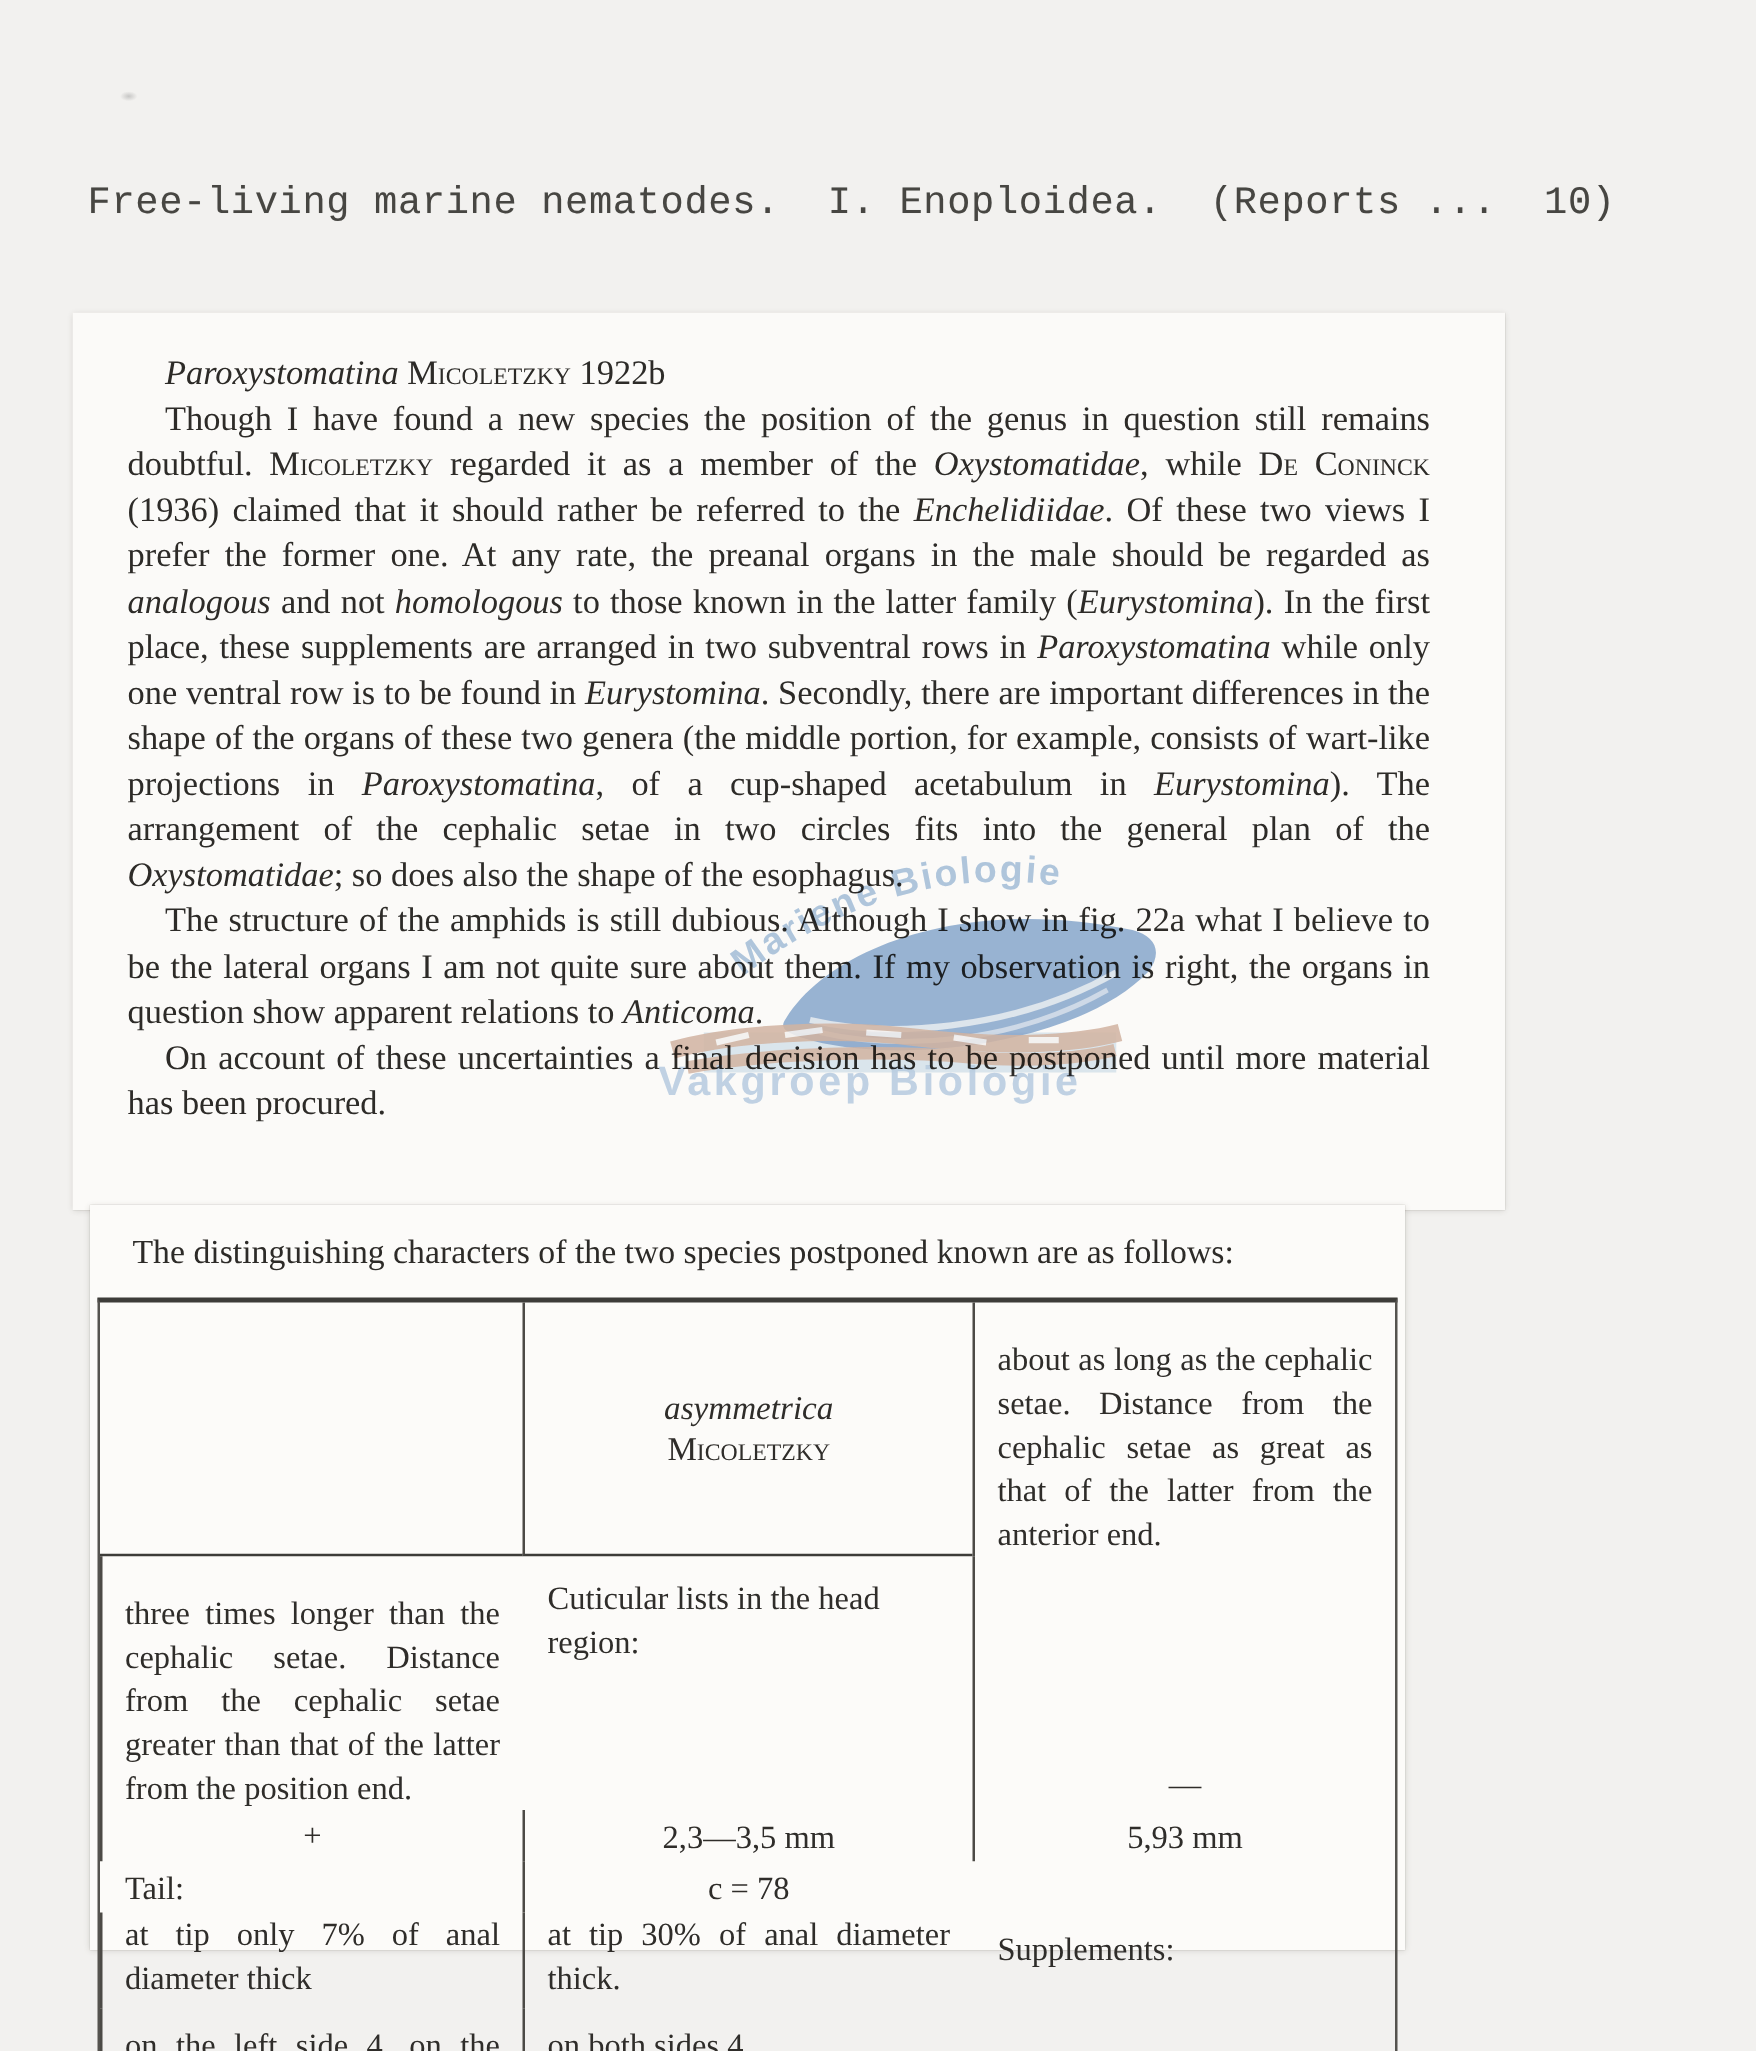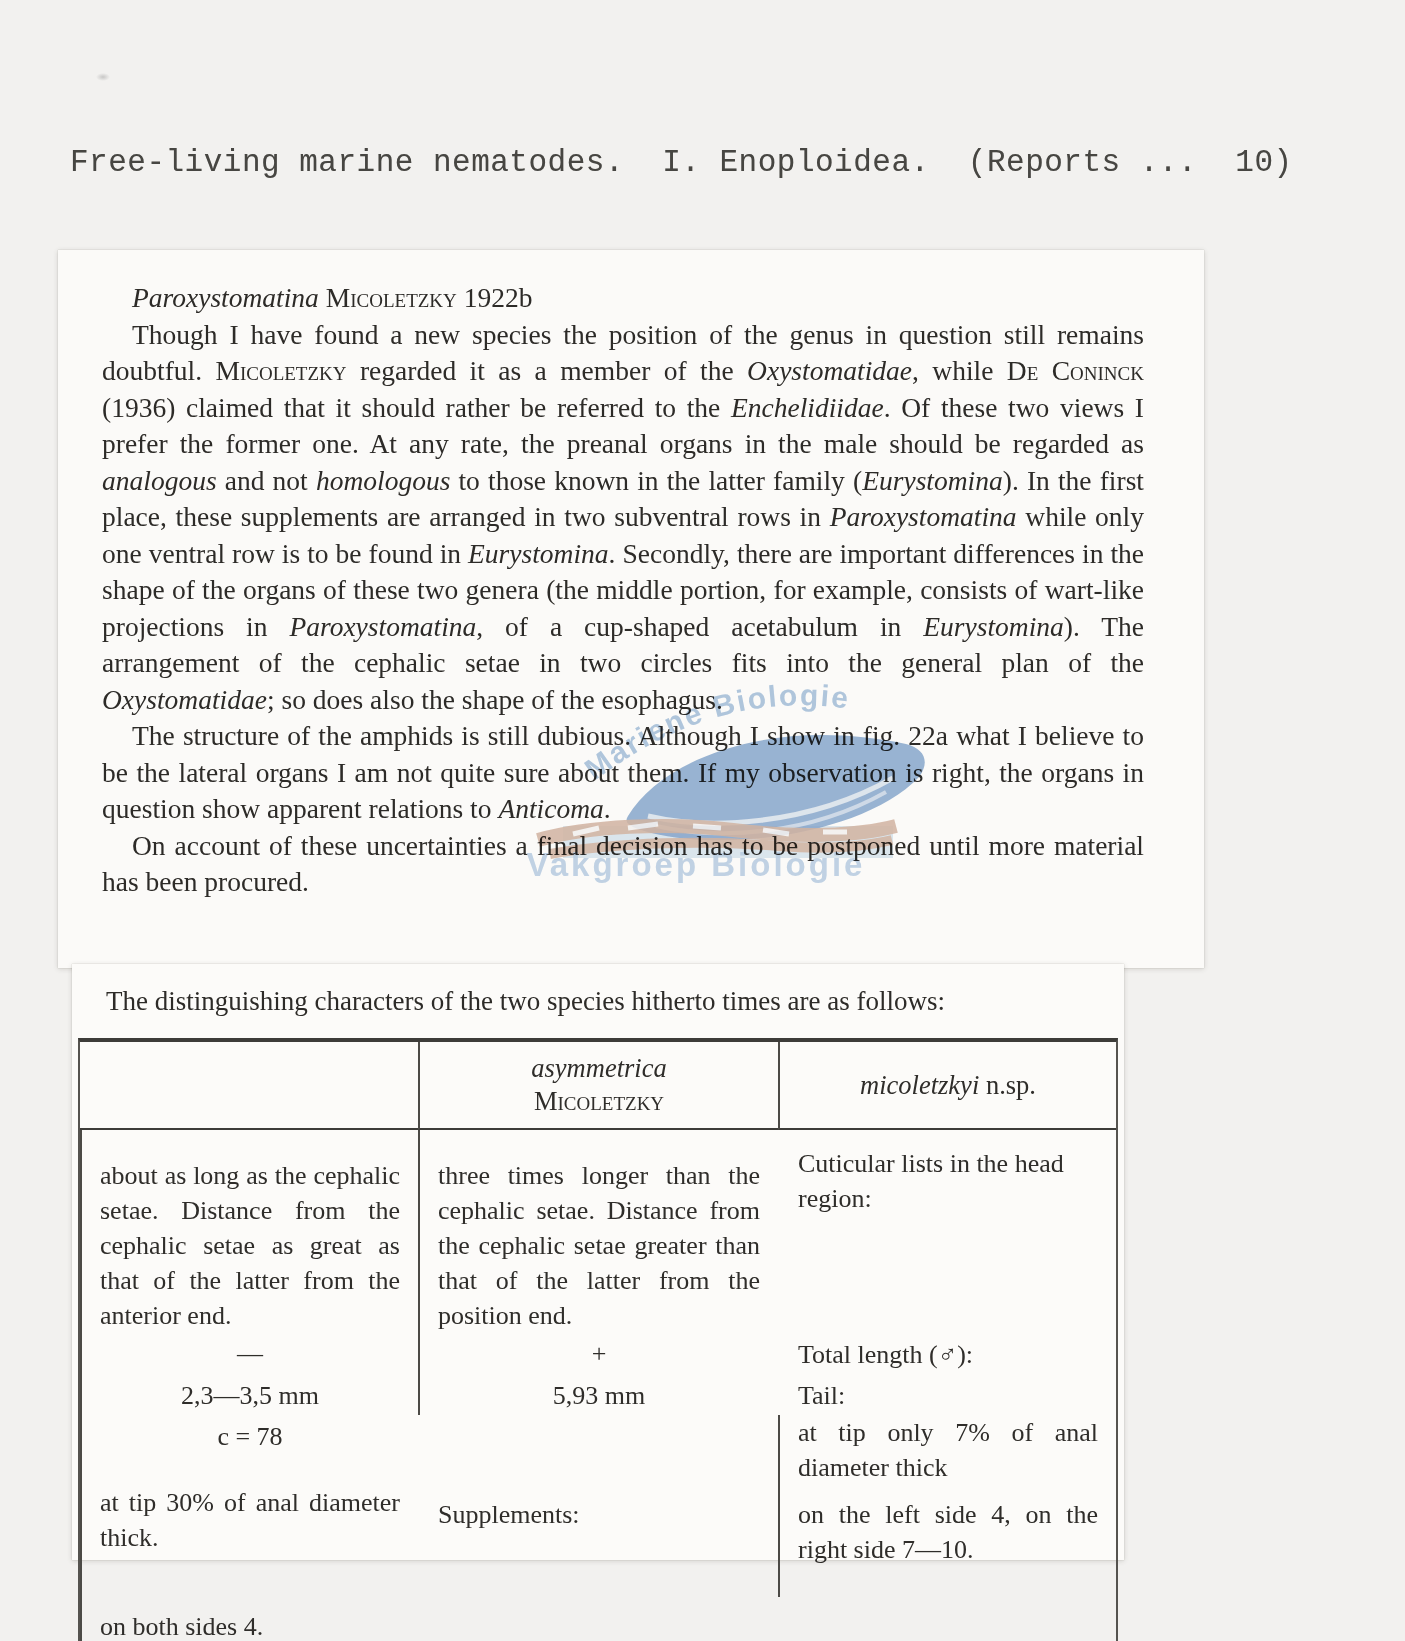--- a/index.html
+++ b/index.html
@@ -126,41 +126,37 @@
 
     <text font-family="Liberation Sans, sans-serif" font-size="30" font-weight="bold" fill="#a3bfdd" opacity="0.9" letter-spacing="2">
       <textPath href="#arcpath" startOffset="8">Mariene Biologie</textPath>
     </text>
 
     <text x="218" y="218" text-anchor="middle" font-family="Liberation Sans, sans-serif" font-size="33" font-weight="bold" fill="#b3cbe4" opacity="0.85" letter-spacing="3">Vakgroep Biologie</text>
   </svg>
 </div>
 
 <div class="scan scan2">
-  <div class="intro">The distinguishing characters of the two species hitherto times are as follows:</div>
+  <div class="intro">The distinguishing characters of the two species postponed known are as follows:</div>
 
   <div class="ctable">
 
     <div class="hcell lab"></div>
     <div class="hcell cdiv">
       <div><span class="it">asymmetrica</span></div>
       <div><span class="sc">Micoletzky</span></div>
-    </div>
-    <div class="hcell cdiv">
-      <div><span class="it">micoletzkyi</span><span> n.sp.</span></div>
     </div>
 
     <div class="cdiv r-top cell-just">about as long as the cephalic setae. Distance from the cephalic setae as great as that of the latter from the anterior end.</div>
     <div class="cdiv r-top cell-just">three times longer than the cephalic setae. Distance from the cephalic setae greater than that of the latter from the position end.</div>
 
     <div class="lab" style="padding-top:16px;">Cuticular lists in the head region:</div>
     <div class="cdiv vbot">—</div>
     <div class="cdiv vbot">+</div>
 
-    <div class="lab rowpad">Total length (♂):</div>
     <div class="cdiv rowpad cell-center">2,3—3,5 mm</div>
     <div class="cdiv rowpad cell-center">5,93 mm</div>
 
     <div class="lab rowpad">Tail:</div>
     <div class="cdiv rowpad cell-center">c = 78</div>
 
     <div class="lab"></div>
     <div class="cdiv cell-just">at tip only 7% of anal diameter thick</div>
     <div class="cdiv cell-just">at tip 30% of anal diameter thick.</div>
 

